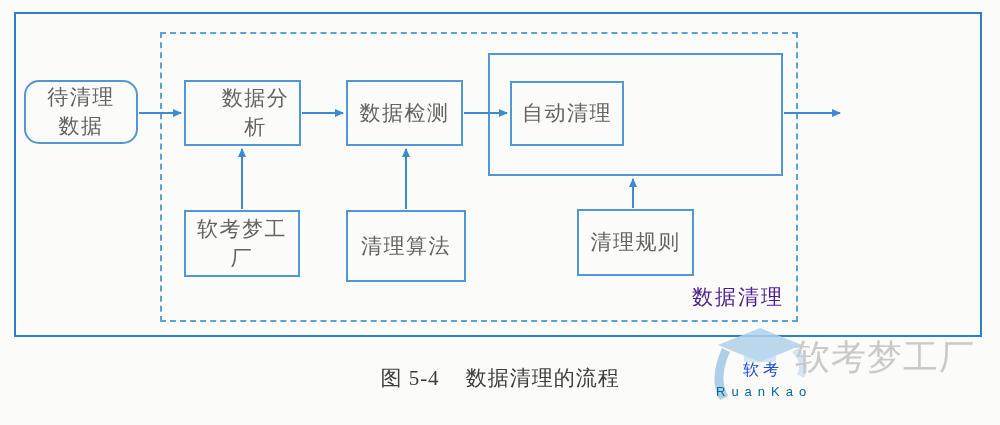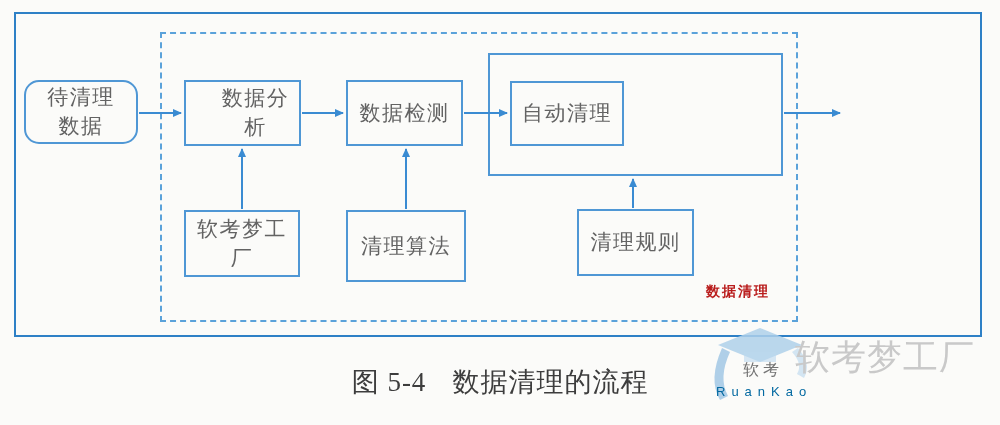--- a/index.html
+++ b/index.html
@@ -45,45 +45,44 @@
   .n-detection  { left:346px; top:80px;  width:117px; height:66px; }
   .n-auto       { left:510px; top:81px;  width:114px; height:65px; }
   .n-manual     { left:641px; top:81px;  width:116px; height:65px; }
   .n-output     { left:843px; top:78px;  width:127px; height:68px; }
   .n-business   { left:184px; top:210px; width:116px; height:67px; }
   .n-algorithm  { left:346px; top:210px; width:120px; height:72px; }
   .n-rules      { left:577px; top:209px; width:117px; height:67px; }
 
   .region-label {
     position:absolute; left:672px; top:283px; width:132px;
-    text-align:center; color:#b91c1c; font-size:14px; letter-spacing:2px;
+    text-align:center; color:#4c1d95; font-size:21px; letter-spacing:2px;
     font-family:"Liberation Serif","DejaVu Serif",serif;
-    font-weight:bold;
   }
 
   .arrows-layer { position:absolute; left:0; top:0; width:1000px; height:425px; pointer-events:none; }
 
   .figure-caption {
     position:absolute; left:0; top:364px; width:1000px;
     display:flex; justify-content:center; gap:26px;
-    color:#3d3d3d; font-size:27px; letter-spacing:1px;
+    color:#3d3d3d; font-size:21px; letter-spacing:1px;
     font-family:"Liberation Serif","DejaVu Serif",serif;
   }
 
   
   .watermark { position:absolute; left:700px; top:322px; width:290px; height:100px; }
   .wm-brand {
     position:absolute; left:95px; top:12px;
     color:#c9c9c9; font-size:35px; font-weight:normal; letter-spacing:1px;
     font-family:"Liberation Sans","DejaVu Sans",sans-serif;
     white-space:nowrap;
   }
   .wm-logo-text {
     position:absolute; left:43px; top:38px;
-    color:#737373; font-size:16px; letter-spacing:4px;
+    color:#1d4ed8; font-size:16px; letter-spacing:4px;
   }
   .wm-latin {
     position:absolute; left:16px; top:62px;
     color:#0369a1; font-size:13px; letter-spacing:6px;
   }
   .wm-cap-svg { position:absolute; left:0; top:0; }
 </style>
 </head>
 <body>
 

